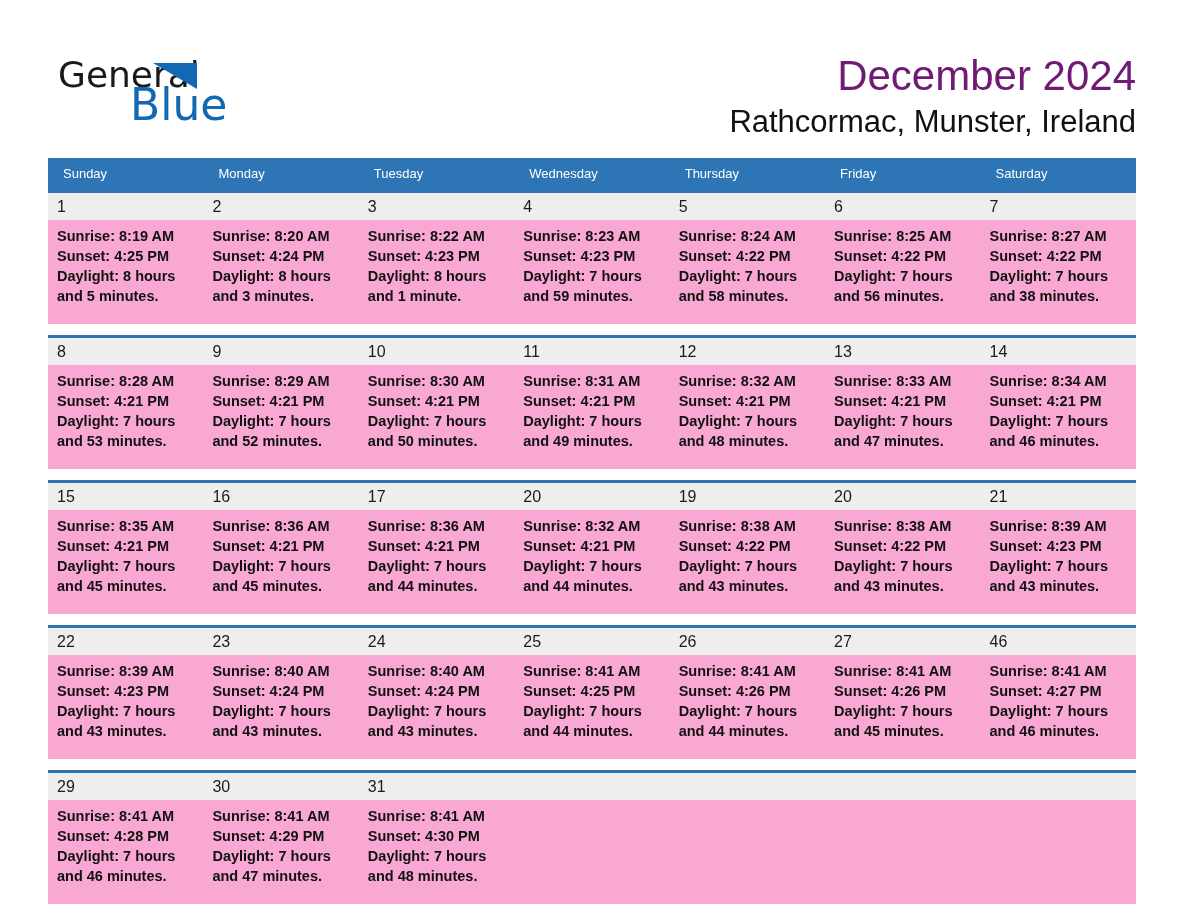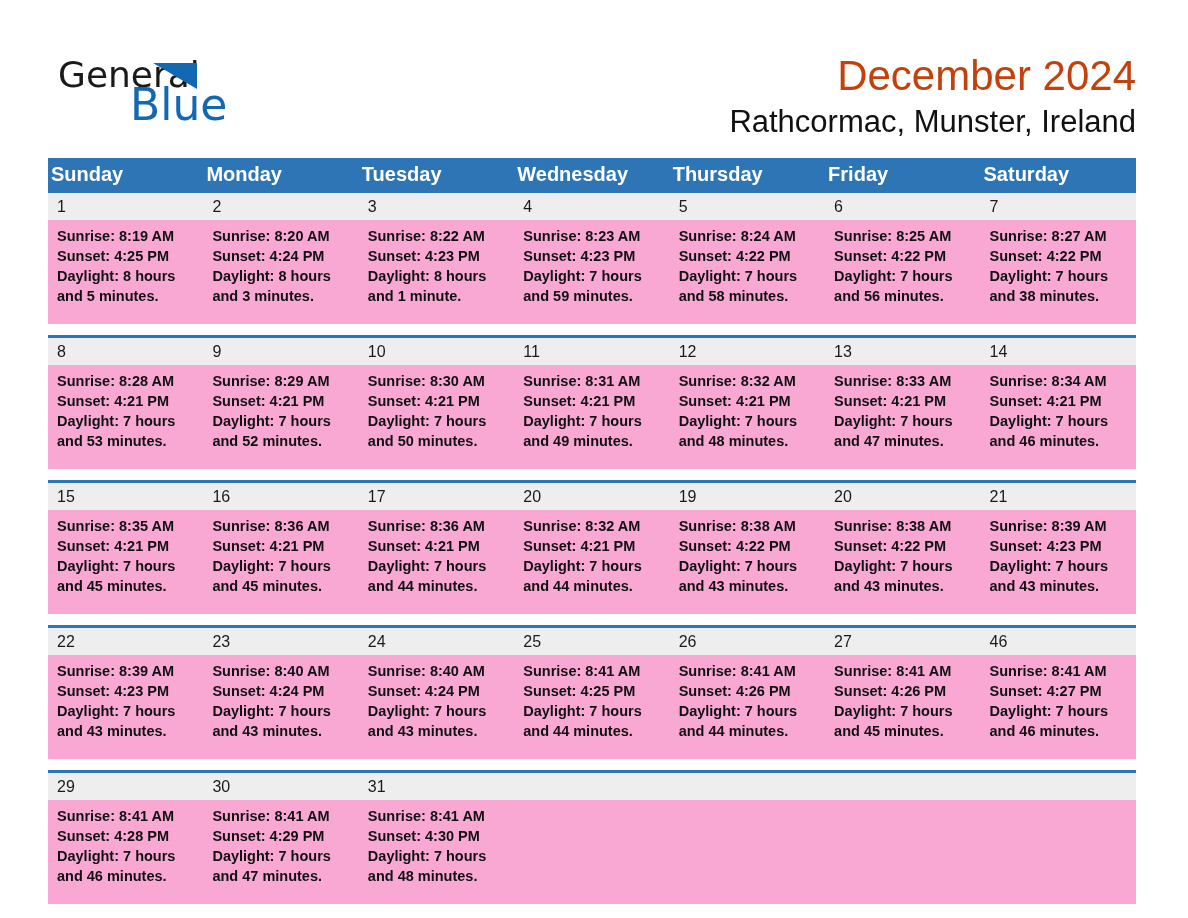--- a/index.html
+++ b/index.html
@@ -72,21 +72,21 @@
   .title-block {
     position: absolute;
     right: 52px;
     top: 50px;
     text-align: right;
   }
   .cal-title {
     font-size: 42px;
     line-height: 52px;
     font-weight: 400;
-    color: #c2410c;
+    color: #701a75;
     white-space: nowrap;
   }
   .cal-subtitle {
     margin-top: 6px;
     font-size: 31px;
     line-height: 28px;
     font-weight: 400;
     color: #111111;
     white-space: nowrap;
   }
@@ -101,25 +101,25 @@
   .weekday-row {
     display: flex;
     width: 1088px;
     background: #2e75b6;
   }
   .weekday {
     flex: 1 1 0;
     min-width: 0;
     height: 32px;
     line-height: 32px;
-    padding-left: 3px;
+    padding-left: 15px;
     box-sizing: border-box;
     color: #ffffff;
-    font-size: 20px;
-    font-weight: 700;
+    font-size: 13px;
+    font-weight: 400;
     white-space: nowrap;
     overflow: hidden;
   }
 
   .week {
     width: 1088px;
     margin-bottom: 0;
   }
   .week-rule {
     width: 1088px;

